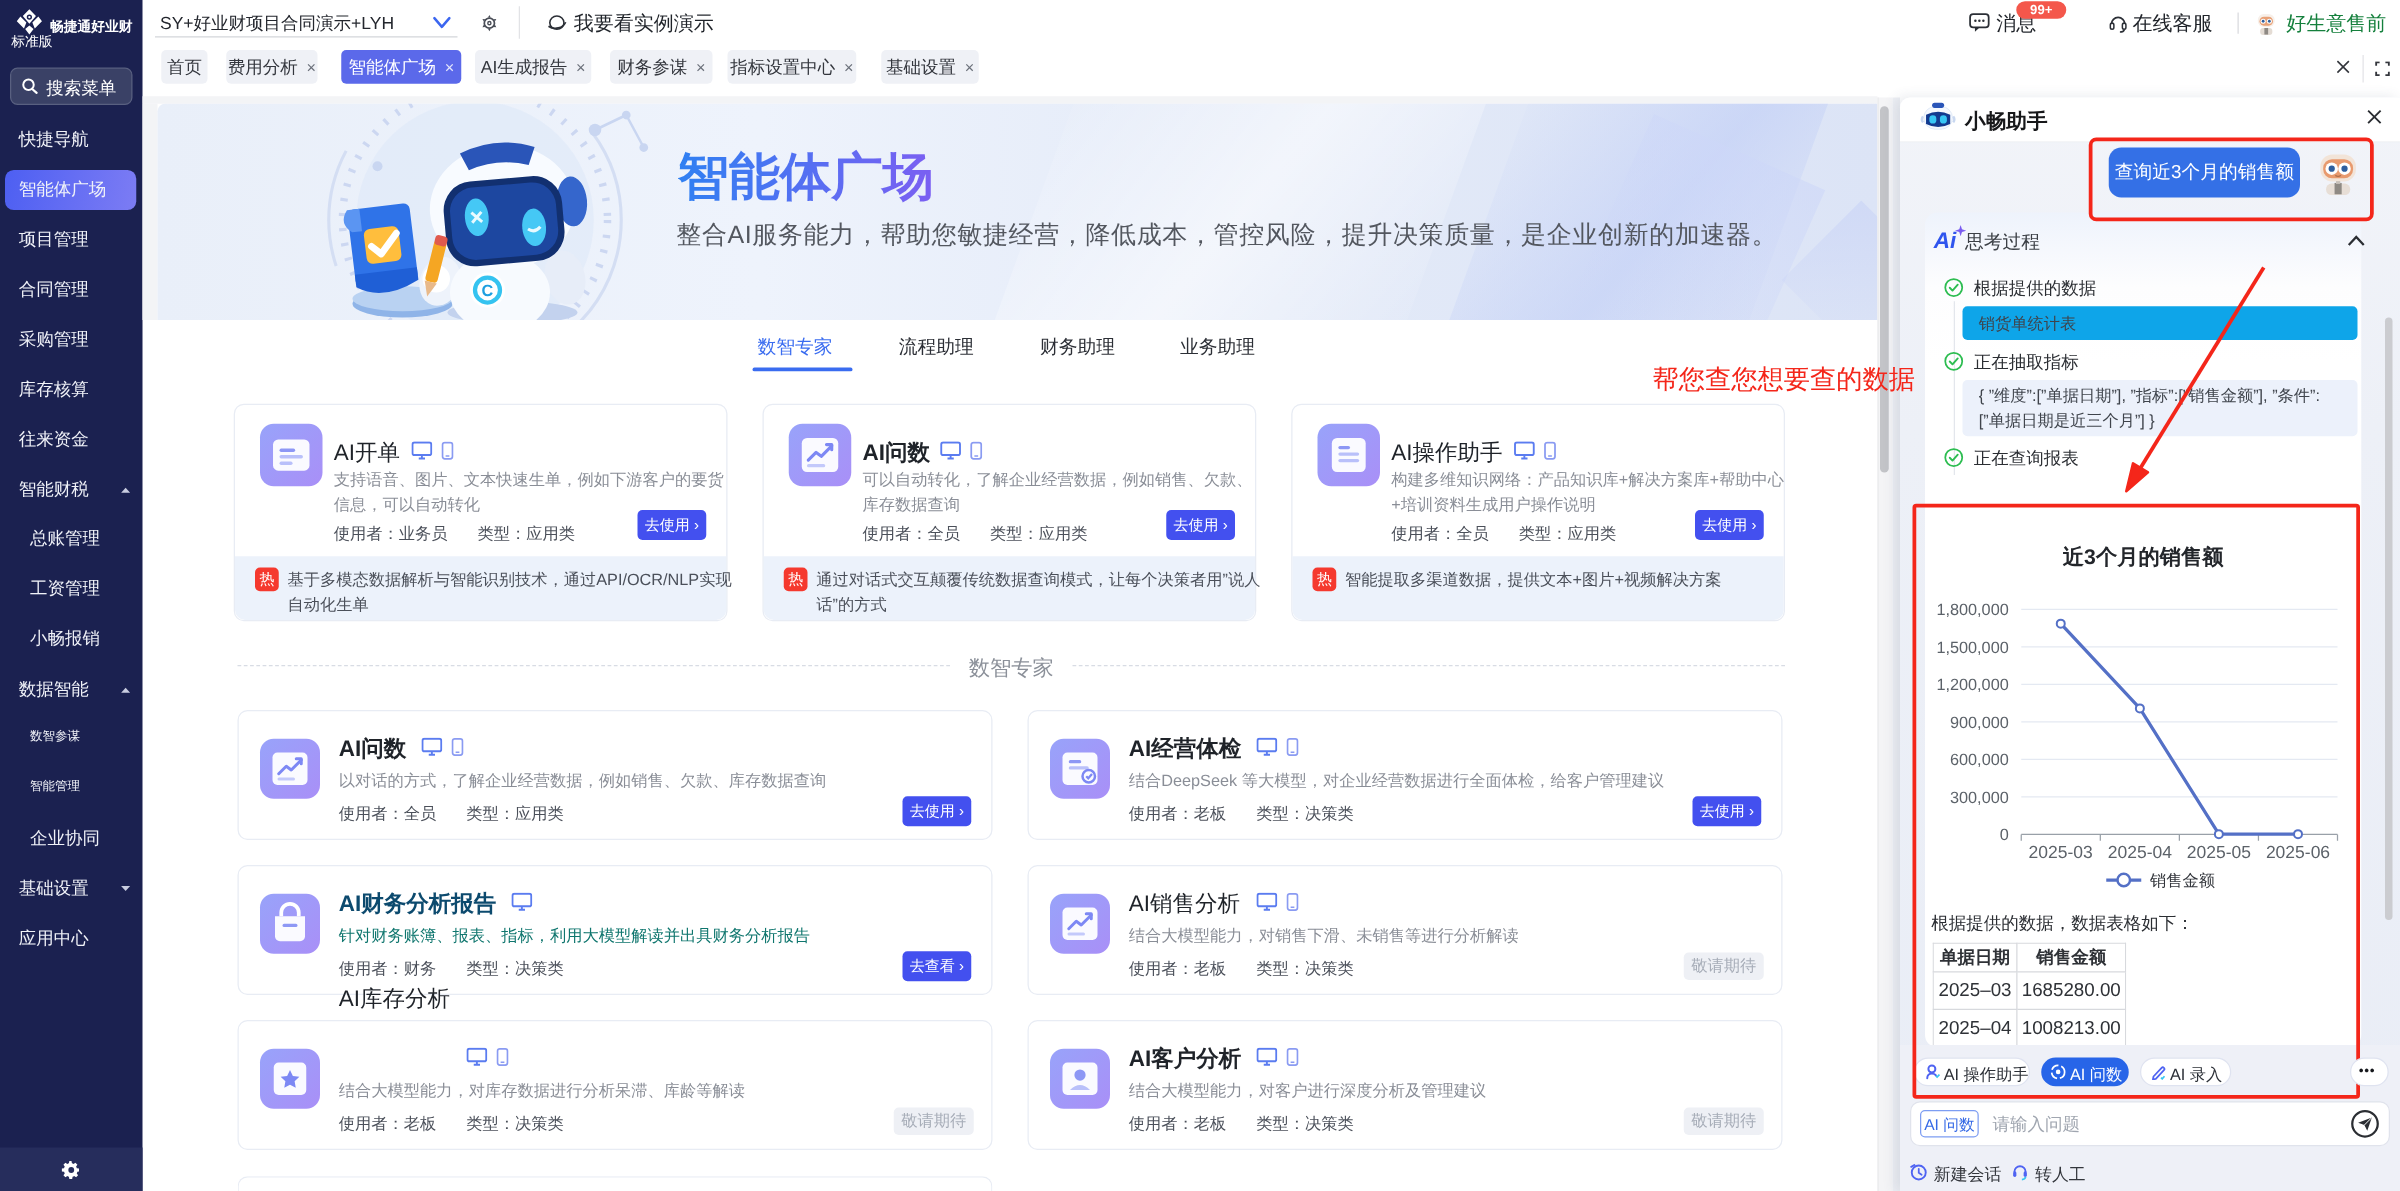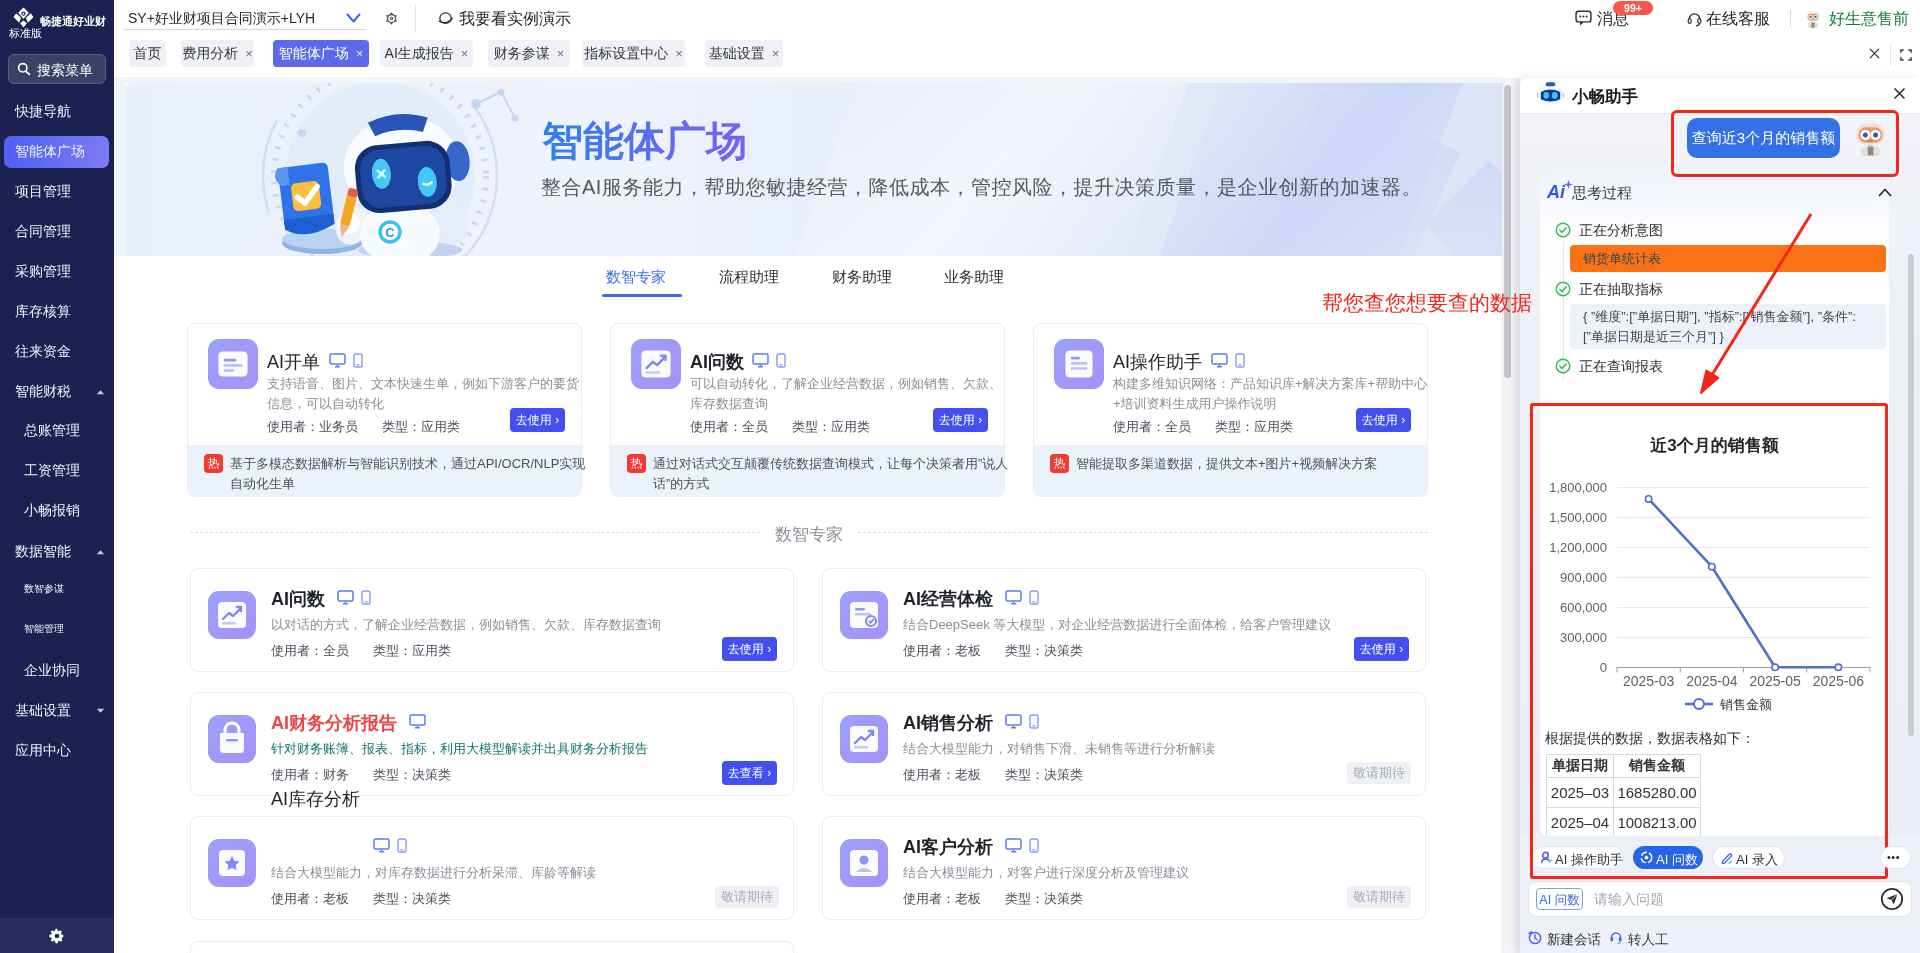--- a/index.html
+++ b/index.html
@@ -287,37 +287,37 @@
 <div class="a tx" style="left:903px;top:616px;font-size:13px;color:#8a8e97">结合DeepSeek 等大模型，对企业经营数据进行全面体检，给客户管理建议</div>
 <div class="a tx" style="left:903px;top:642px;font-size:13px;color:#4b505a">使用者：老板<span style="margin-left:24px">类型：决策类</span></div>
 <div class="a tx" style="left:1354px;top:637px;width:55px;height:24px;background:#4350ef;border-radius:4px;color:#fff;font-size:12px;text-align:center;line-height:24px">去使用 ›</div>
 <div class="a" style="left:190px;top:692px;width:604px;height:104px;background:#fff;border:1px solid #e8ecf4;border-radius:8px"></div>
 <div class="a" style="left:208px;top:715px;width:48px;height:48px;border-radius:11px;background:linear-gradient(135deg,#98a3fa,#a98ff7)"></div>
 <svg class="a" style="left:208px;top:715px" width="48" height="48" viewBox="0 0 48 48">
     <path d="M12 18 h24 v16 a4 4 0 0 1 -4 4 h-16 a4 4 0 0 1 -4 -4 Z" fill="#fff" opacity=".95"></path>
     <path d="M17 18 v-3 a7 7 0 0 1 14 0 v3" stroke="#fff" stroke-width="3" fill="none"></path>
     <rect x="18" y="24" width="12" height="2.6" rx="1.3" fill="#8d97f5"></rect>
   </svg>
-<div class="a tx" style="left:271px;top:711px;font-size:18px;font-weight:bold;color:#ef4444">AI财务分析报告</div>
+<div class="a tx" style="left:271px;top:711px;font-size:18px;font-weight:bold;color:#0c4a6e">AI财务分析报告</div>
 <svg class="a" style="left:409px;top:714px" width="17" height="15" viewBox="0 0 17 15">
     <rect x="1" y="1" width="15" height="10" rx="1.5" fill="none" stroke="#5b7cf0" stroke-width="1.5"></rect>
     <path d="M6 13.8 h5 M8.5 11.5 v2" stroke="#5b7cf0" stroke-width="1.5"></path>
   </svg>
 <div class="a tx" style="left:271px;top:740px;font-size:13px;color:#0f766e">针对财务账簿、报表、指标，利用大模型解读并出具财务分析报告</div>
 <div class="a tx" style="left:271px;top:766px;font-size:13px;color:#4b505a">使用者：财务<span style="margin-left:24px">类型：决策类</span></div>
 <div class="a tx" style="left:722px;top:761px;width:55px;height:24px;background:#4350ef;border-radius:4px;color:#fff;font-size:12px;text-align:center;line-height:24px">去查看 ›</div>
 <div class="a" style="left:822px;top:692px;width:604px;height:104px;background:#fff;border:1px solid #e8ecf4;border-radius:8px"></div>
 <div class="a" style="left:840px;top:715px;width:48px;height:48px;border-radius:11px;background:linear-gradient(135deg,#98a3fa,#a98ff7)"></div>
 <svg class="a" style="left:840px;top:715px" width="48" height="48" viewBox="0 0 48 48">
     <rect x="10" y="11" width="28" height="26" rx="4" fill="#fff" opacity=".95"></rect>
     <path d="M15 28 l6 -6 l4 3 l8 -8" stroke="#7d88f4" stroke-width="2.4" fill="none" stroke-linecap="round" stroke-linejoin="round"></path>
     <path d="M29 16 h4 v4" stroke="#7d88f4" stroke-width="2.4" fill="none" stroke-linecap="round" stroke-linejoin="round"></path>
     <rect x="14" y="31" width="14" height="2.4" rx="1.2" fill="#c3c9fb"></rect>
   </svg>
-<div class="a tx" style="left:903px;top:711px;font-size:18px;font-weight:bold;color:#1f2329">AI销售分析</div>
+<div class="a tx" style="left:903px;top:711px;font-size:18px;font-weight:normal;color:#1f2329">AI销售分析</div>
 <svg class="a" style="left:1005px;top:714px" width="17" height="15" viewBox="0 0 17 15">
     <rect x="1" y="1" width="15" height="10" rx="1.5" fill="none" stroke="#5b7cf0" stroke-width="1.5"></rect>
     <path d="M6 13.8 h5 M8.5 11.5 v2" stroke="#5b7cf0" stroke-width="1.5"></path>
   </svg>
 <svg class="a" style="left:1029px;top:714px" width="10" height="15" viewBox="0 0 10 15">
     <rect x="1" y="1" width="8" height="13" rx="1.8" fill="none" stroke="#8a9bf2" stroke-width="1.4"></rect>
     <path d="M3.5 11.8 h3" stroke="#8a9bf2" stroke-width="1.3"></path>
   </svg>
 <div class="a tx" style="left:903px;top:740px;font-size:13px;color:#8a8e97">结合大模型能力，对销售下滑、未销售等进行分析解读</div>
 <div class="a tx" style="left:903px;top:766px;font-size:13px;color:#4b505a">使用者：老板<span style="margin-left:24px">类型：决策类</span></div>
@@ -397,22 +397,22 @@
   </svg>
 <div class="a tx" style="left:1572px;top:184px;font-size:15px;color:#3c4046">思考过程</div>
 <svg class="a" style="left:1878px;top:188px" width="14" height="9" viewBox="0 0 14 9">
     <path d="M1 8 L7 1.5 L13 8" fill="none" stroke="#2b2e33" stroke-width="1.8"></path>
   </svg>
 <div class="a" style="left:1563px;top:241px;width:1px;height:139px;background:#e3e6ec"></div>
 <svg class="a" style="left:1555px;top:222px" width="16" height="16" viewBox="0 0 16 16">
     <circle cx="8" cy="8" r="6.8" fill="none" stroke="#2dbd51" stroke-width="1.4"></circle>
     <path d="M4.8 8.2 l2.2 2.3 l4.2 -4.8" fill="none" stroke="#2dbd51" stroke-width="1.5" stroke-linecap="round" stroke-linejoin="round"></path>
   </svg>
-<div class="a tx" style="left:1579px;top:222px;font-size:14px;color:#2b2e33">正在分析意图</div>
-<div class="a tx" style="left:1570px;top:245px;width:316px;height:27px;background:#f97316;border-radius:4px;font-size:13px;color:#3f444c;line-height:27px;padding-left:13px">销货单统计表</div>
+<div class="a tx" style="left:1579px;top:222px;font-size:14px;color:#2b2e33">根据提供的数据</div>
+<div class="a tx" style="left:1570px;top:245px;width:316px;height:27px;background:#0ea5e9;border-radius:4px;font-size:13px;color:#3f444c;line-height:27px;padding-left:13px">销货单统计表</div>
 <svg class="a" style="left:1555px;top:281px" width="16" height="16" viewBox="0 0 16 16">
     <circle cx="8" cy="8" r="6.8" fill="none" stroke="#2dbd51" stroke-width="1.4"></circle>
     <path d="M4.8 8.2 l2.2 2.3 l4.2 -4.8" fill="none" stroke="#2dbd51" stroke-width="1.5" stroke-linecap="round" stroke-linejoin="round"></path>
   </svg>
 <div class="a tx" style="left:1579px;top:281px;font-size:14px;color:#2b2e33">正在抽取指标</div>
 <div class="a" style="left:1570px;top:304px;width:316px;height:45px;background:#ecf1fb;border-radius:4px;font-size:13px;color:#3f444c;line-height:20px;padding:3px 0 0 13px">{ ”维度”:[”单据日期”], ”指标”:[”销售金额”], ”条件”:<br>[”单据日期是近三个月”] }</div>
 <svg class="a" style="left:1555px;top:358px" width="16" height="16" viewBox="0 0 16 16">
     <circle cx="8" cy="8" r="6.8" fill="none" stroke="#2dbd51" stroke-width="1.4"></circle>
     <path d="M4.8 8.2 l2.2 2.3 l4.2 -4.8" fill="none" stroke="#2dbd51" stroke-width="1.5" stroke-linecap="round" stroke-linejoin="round"></path>
   </svg>

